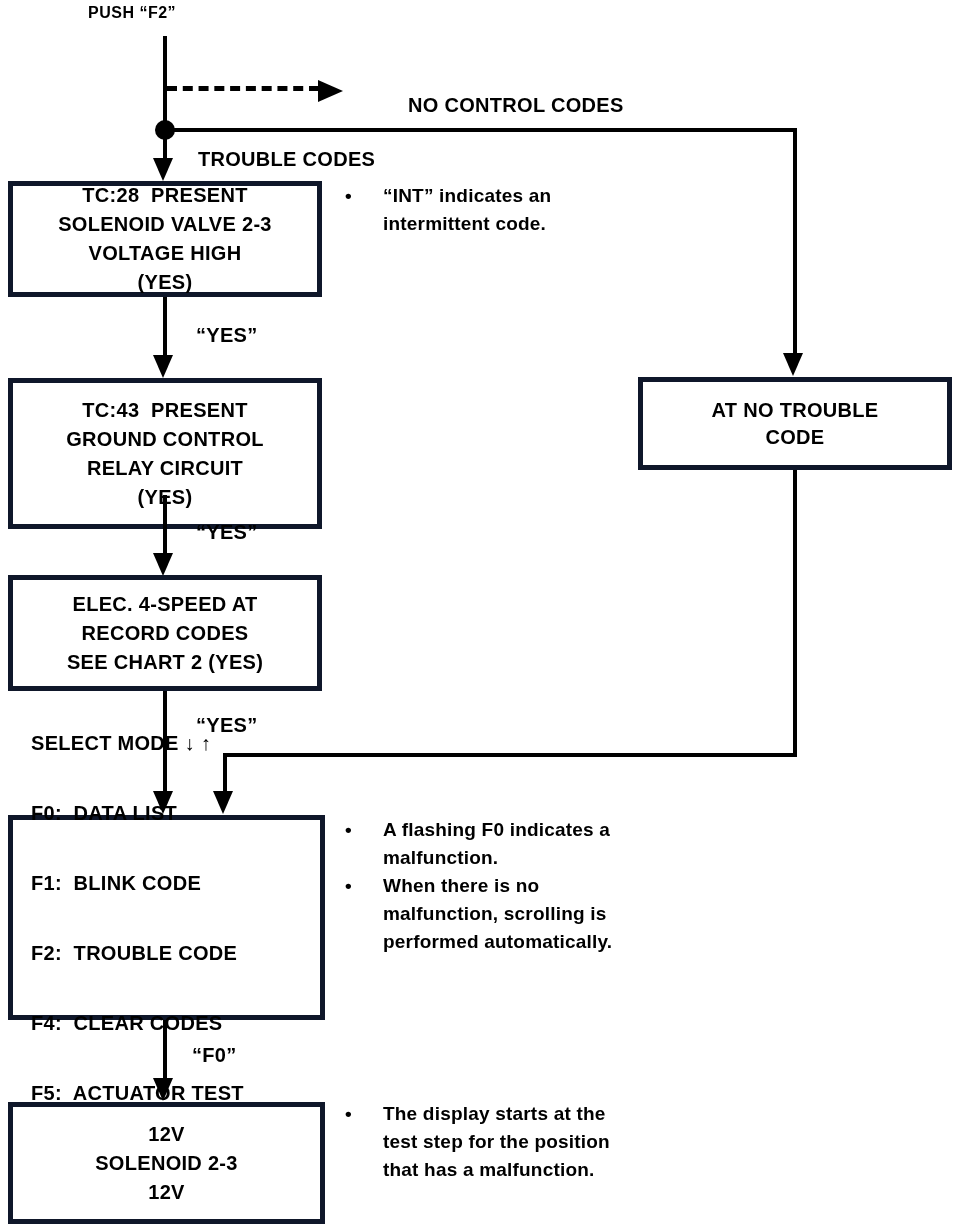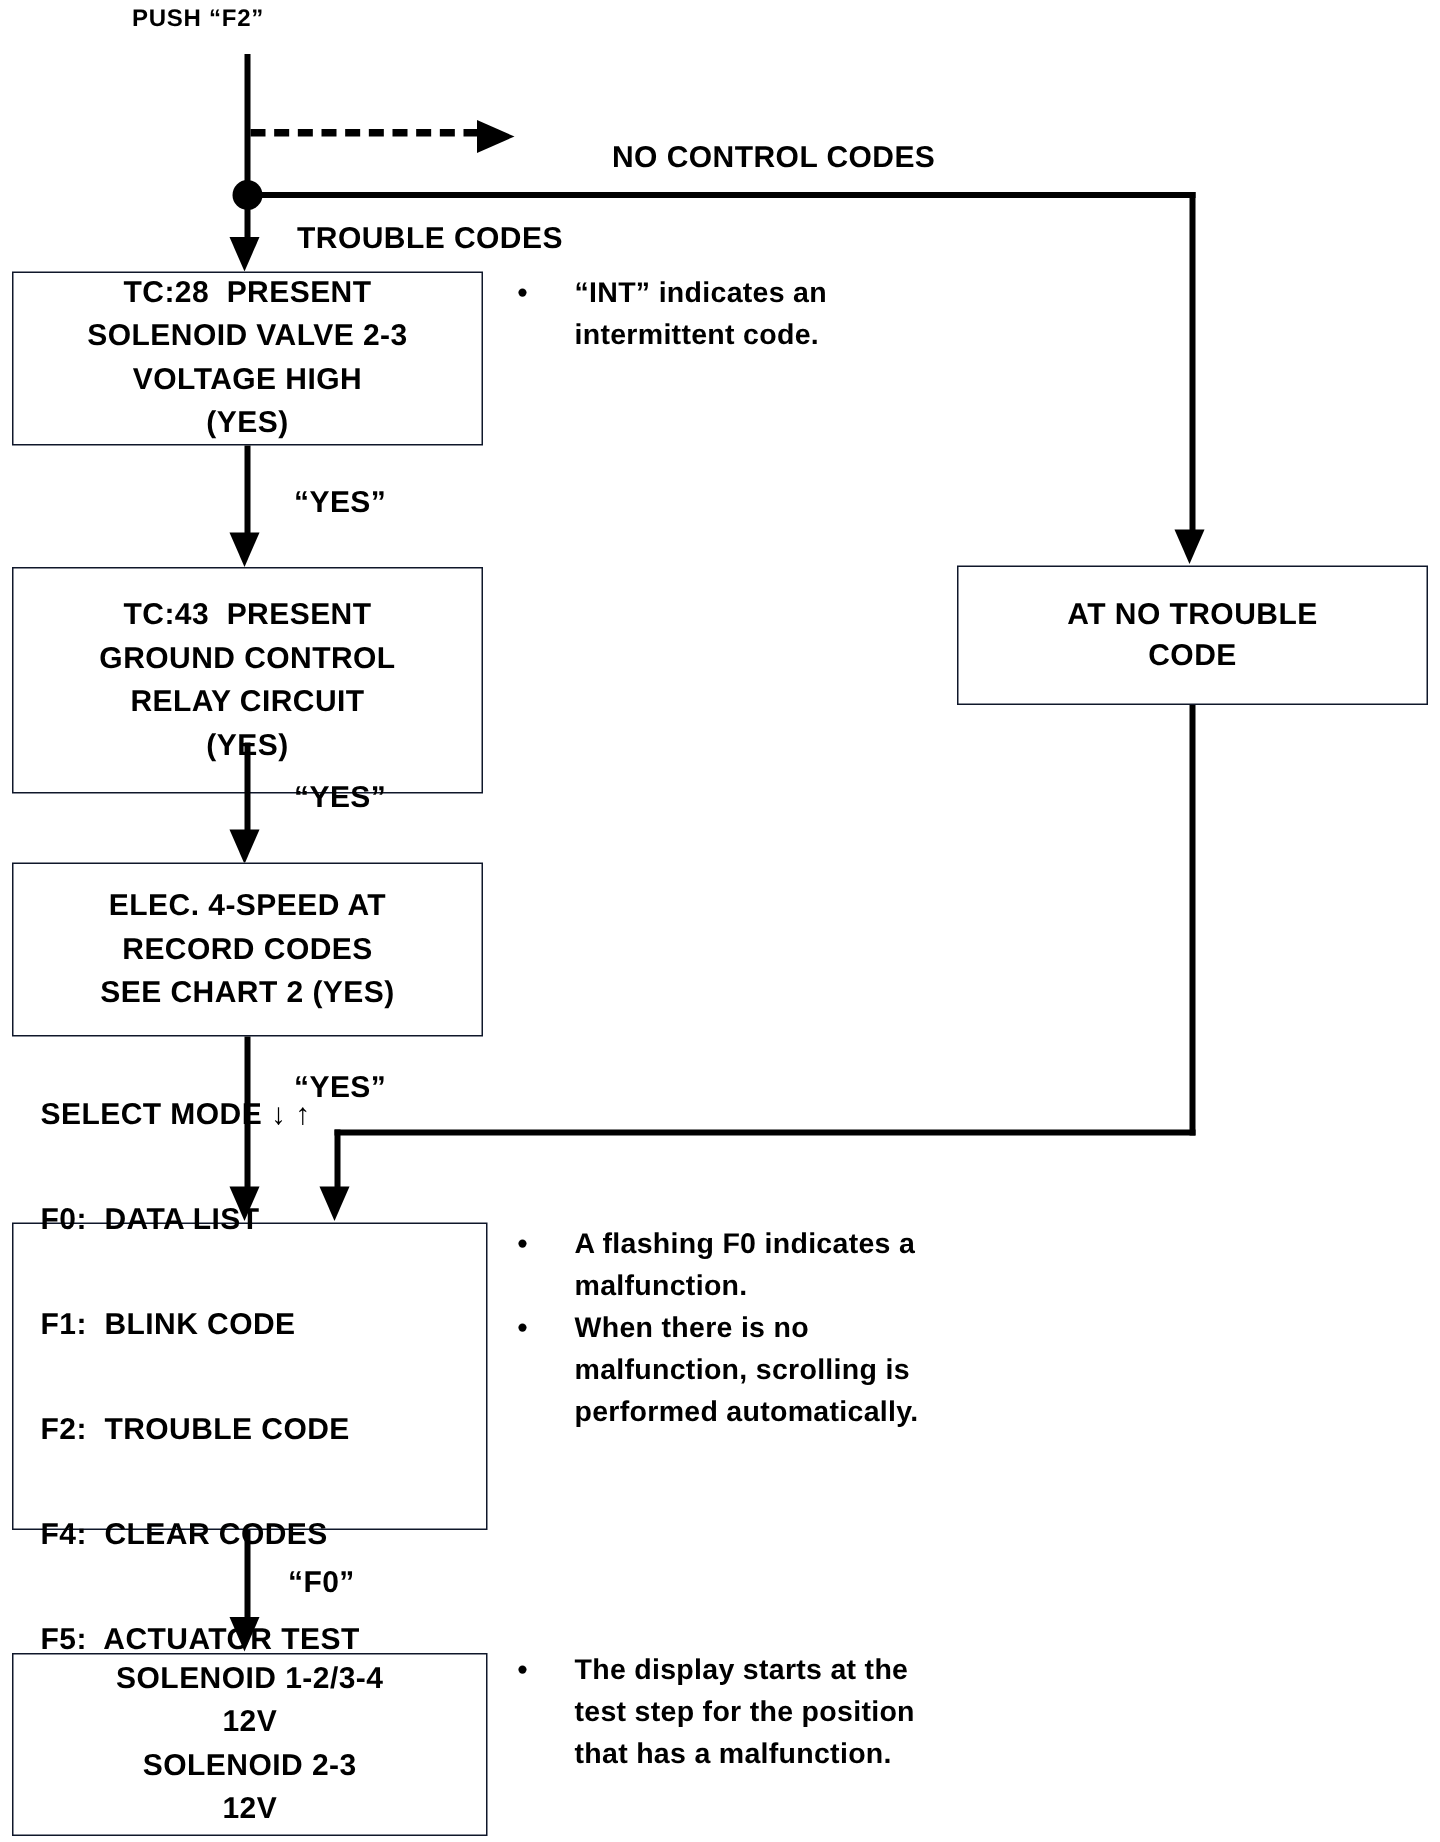--- a/index.html
+++ b/index.html
@@ -4,21 +4,21 @@
 <style>
   html,body{margin:0;padding:0;background:#ffffff;}
   body{
     width:960px;height:1228px;position:relative;overflow:hidden;
     font-family:"Liberation Sans","DejaVu Sans",sans-serif;
     color:#000;font-weight:bold;
     -webkit-font-smoothing:antialiased;
   }
   
   .fbox{
-    position:absolute;border:1px solid #0f172a;background:#fff;
+    position:absolute;border:5px solid #0f172a;background:#fff;
     display:flex;flex-direction:column;justify-content:center;
     box-sizing:border-box;
   }
   .fbox .bline{
     text-align:center;font-size:20px;line-height:29px;white-space:pre;
     letter-spacing:0.3px;
   }
   .fbox.leftalign .bline{text-align:left;padding-left:18px;line-height:28px;}
   
   .vline{position:absolute;width:4px;background:#000;}
@@ -133,21 +133,20 @@
 <div class="note" style="left:345px;top:872px;width:275px;">
   <div class="bullet">•</div>
   <div class="ntext">When there is no malfunction, scrolling is performed automatically.</div>
 </div>
 
 <div class="vline" style="left:163px;top:1020px;height:60px;"></div>
 <div class="arrow-down" style="left:153px;top:1078px;"></div>
 <div class="clabel" style="left:192px;top:1044px;">“F0”</div>
 
 <div class="fbox" style="left:8px;top:1102px;width:317px;height:122px;">
-  <div class="bline">SOLENOID 1-2/3-4</div>
   <div class="bline">12V</div>
   <div class="bline">SOLENOID 2-3</div>
   <div class="bline">12V</div>
 </div>
 
 <div class="note" style="left:345px;top:1100px;width:275px;">
   <div class="bullet">•</div>
   <div class="ntext">The display starts at the test step for the position that has a malfunction.</div>
 </div>
 

